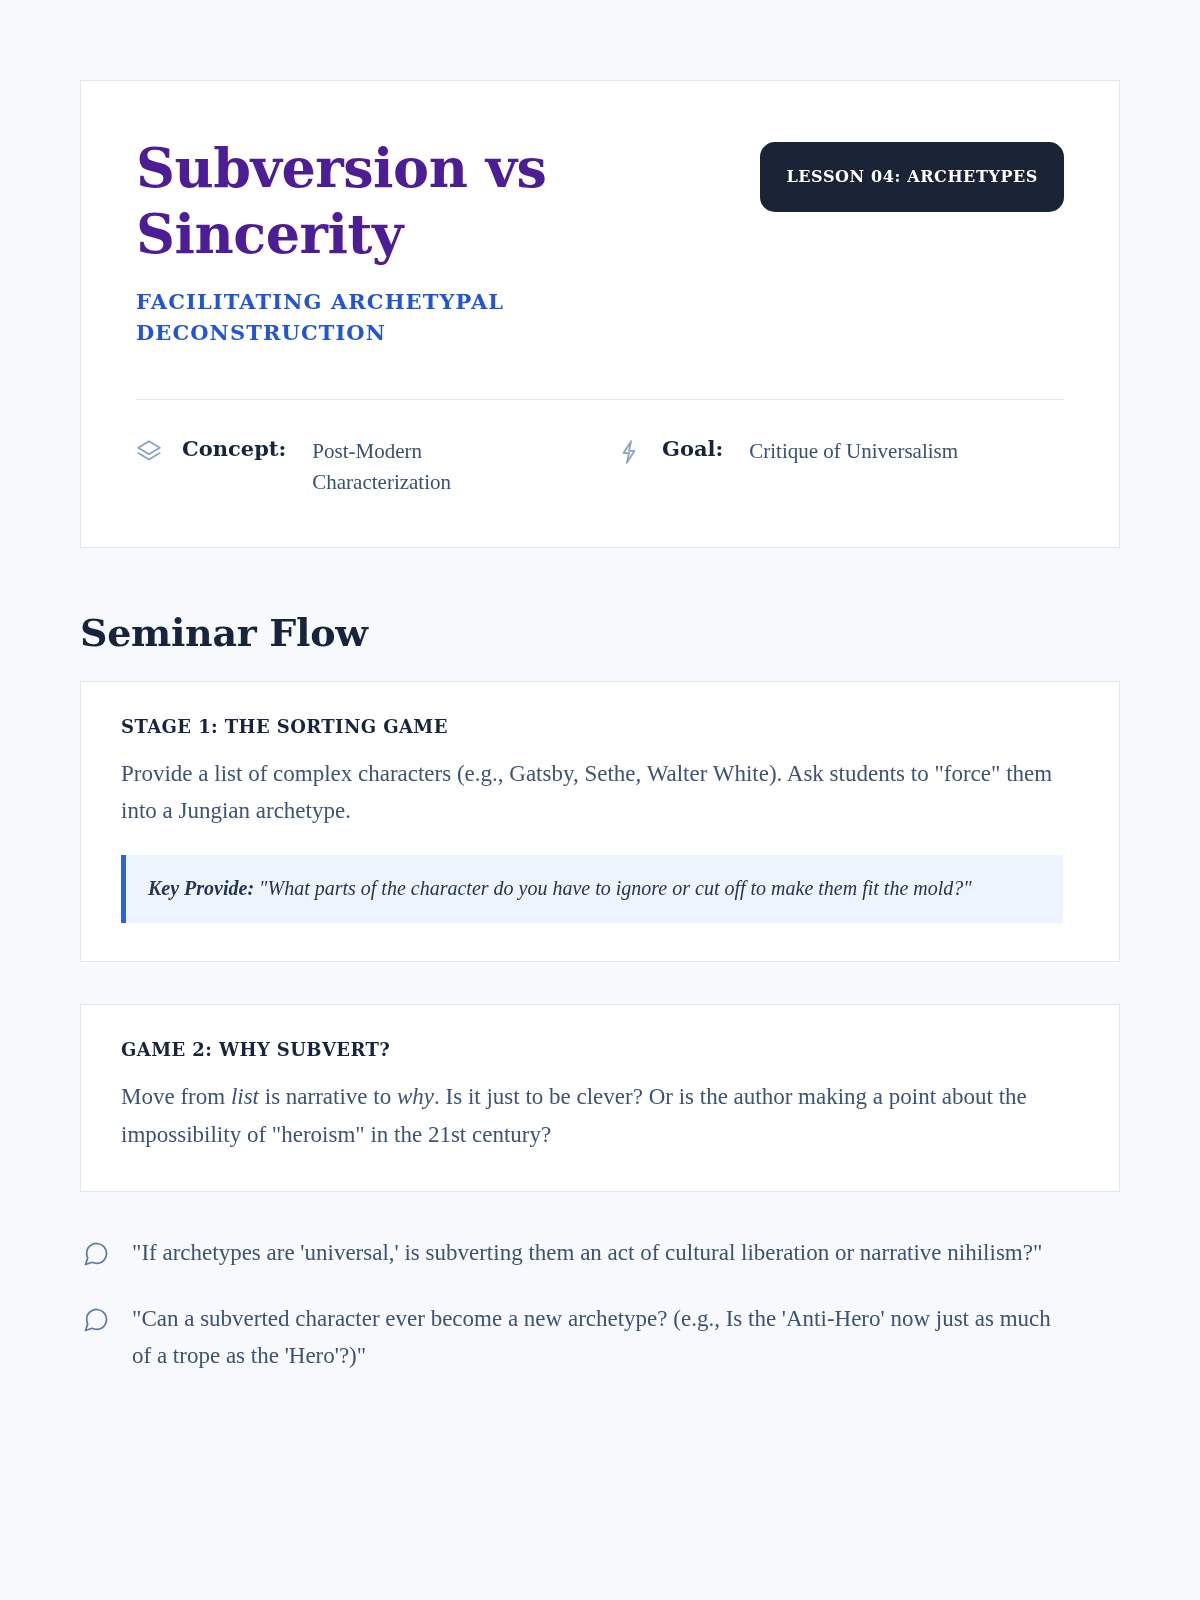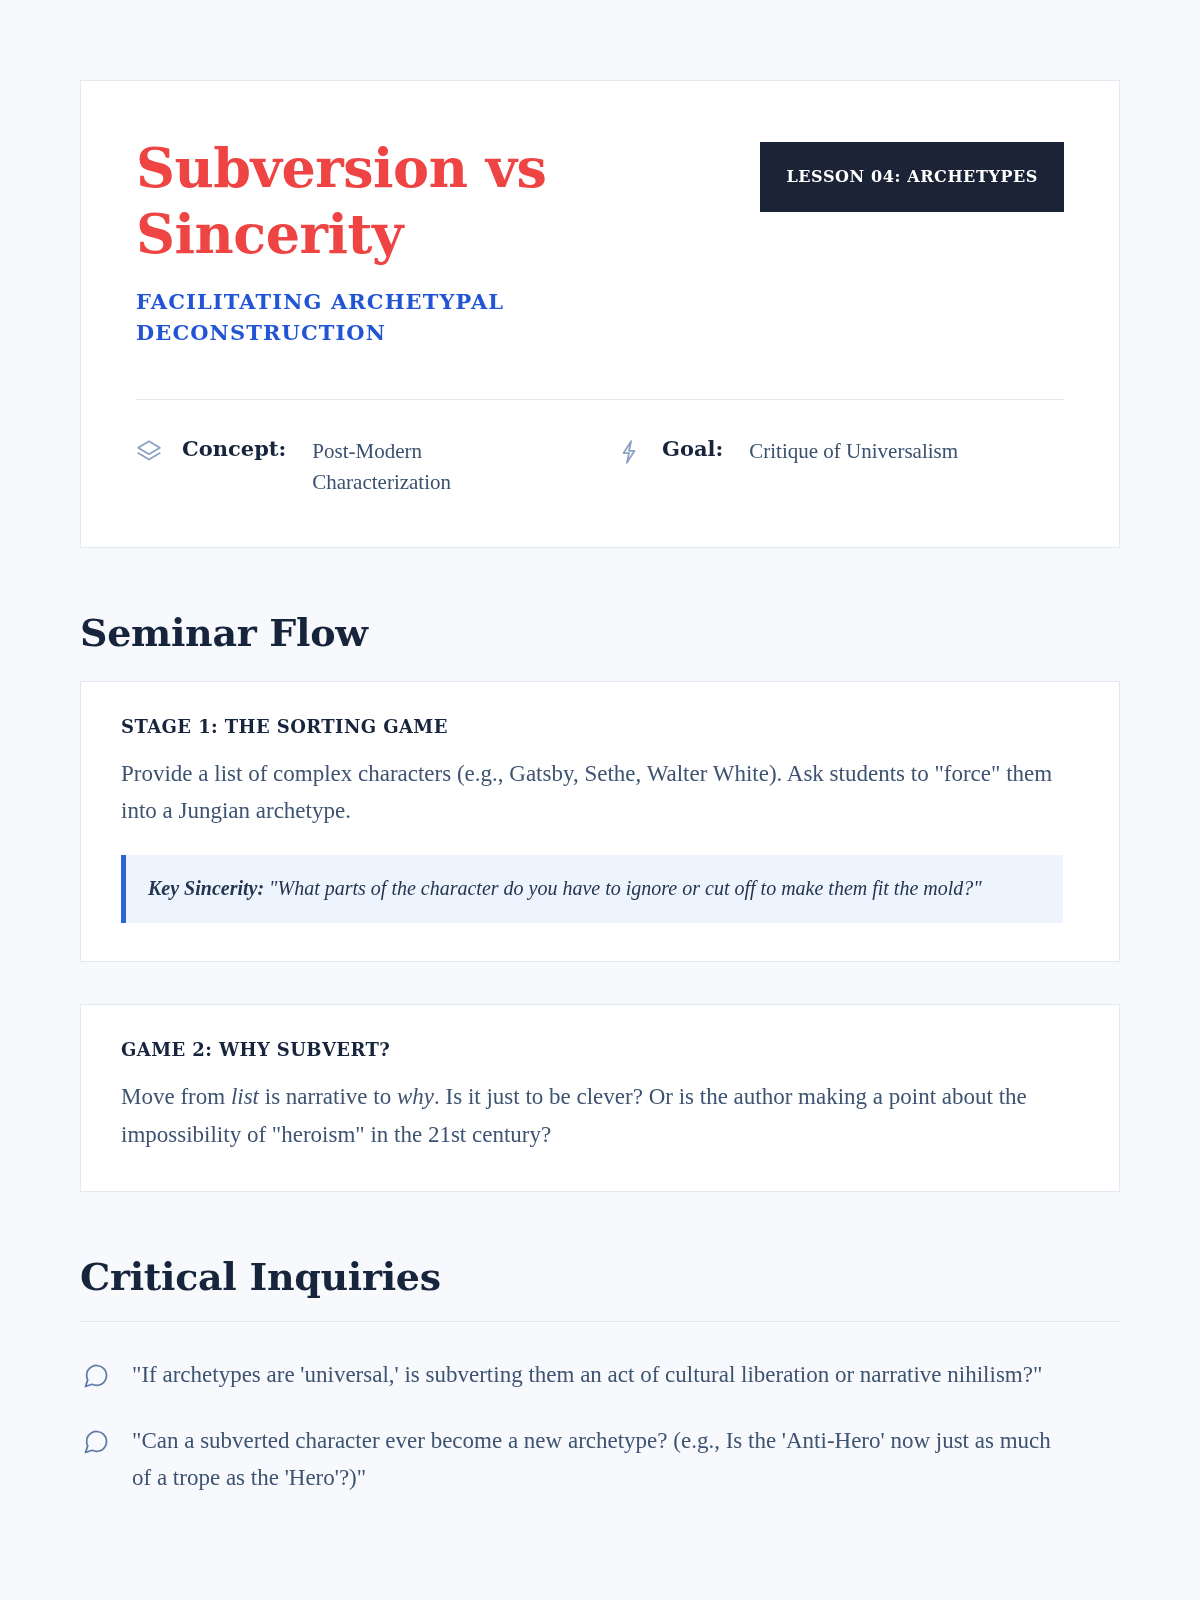--- a/index.html
+++ b/index.html
@@ -30,21 +30,21 @@
     display: flex;
     justify-content: space-between;
     align-items: flex-start;
   }
   .title-block { max-width: 620px; }
   .doc-title {
     font-family: "DejaVu Serif", serif;
     font-weight: bold;
     font-size: 54px;
     line-height: 1.22;
-    color: #ef4444;
+    color: #4c1d95;
     margin: 0 0 18px 0;
     letter-spacing: -0.5px;
   }
   .doc-subtitle {
     font-family: "DejaVu Serif", serif;
     font-weight: bold;
     font-size: 21px;
     line-height: 1.5;
     letter-spacing: 1.1px;
     color: #2255d4;
@@ -55,20 +55,21 @@
     background: #1b2436;
     color: #ffffff;
     padding: 22px 26px;
     min-width: 280px;
     font-family: "DejaVu Serif", serif;
     font-weight: bold;
     font-size: 16px;
     line-height: 1.6;
     letter-spacing: 0.6px;
     margin-top: 6px;
+    border-radius: 15px;
   }
   .divider {
     border-top: 1px solid #e3e8f0;
     margin: 50px 0 36px 0;
   }
   .meta-row {
     display: flex;
     align-items: flex-start;
   }
   .meta-item {
@@ -211,31 +212,30 @@
       </div>
     </div>
   </div>
 
   <h2 class="section-heading">Seminar Flow</h2>
 
   <div class="stage-card">
     <div class="stage-title">STAGE 1: THE SORTING GAME</div>
     <div class="stage-body">Provide a list of complex characters (e.g., Gatsby, Sethe, Walter White). Ask students to "force" them into a Jungian archetype.</div>
     <div class="callout">
-      <b>Key Sincerity:</b>
+      <b>Key Provide:</b>
       <span>"What parts of the character do you have to ignore or cut off to make them fit the mold?"</span>
     </div>
   </div>
 
   <div class="stage-card">
     <div class="stage-title">GAME 2: WHY SUBVERT?</div>
     <div class="stage-body"><span>Move from </span><em>list</em><span> is narrative to </span><em>why</em><span>. Is it just to be clever? Or is the author making a point about the impossibility of "heroism" in the 21st century?</span></div>
   </div>
 
-  <h2 class="section-heading ruled">Critical Inquiries</h2>
 
   <div class="inquiry">
     <span class="inquiry-icon">
       <svg width="28" height="28" viewBox="0 0 24 24" fill="none" stroke="currentColor" stroke-width="1.5" stroke-linecap="round" stroke-linejoin="round">
         <path d="M21 11.5a8.38 8.38 0 0 1-.9 3.8 8.5 8.5 0 0 1-7.6 4.7 8.38 8.38 0 0 1-3.8-.9L3 21l1.9-5.7a8.38 8.38 0 0 1-.9-3.8 8.5 8.5 0 0 1 4.7-7.6 8.38 8.38 0 0 1 3.8-.9h.5a8.48 8.48 0 0 1 8 8v.5z"></path>
       </svg>
     </span>
     <div class="inquiry-text">"If archetypes are 'universal,' is subverting them an act of cultural liberation or narrative nihilism?"</div>
   </div>
 

